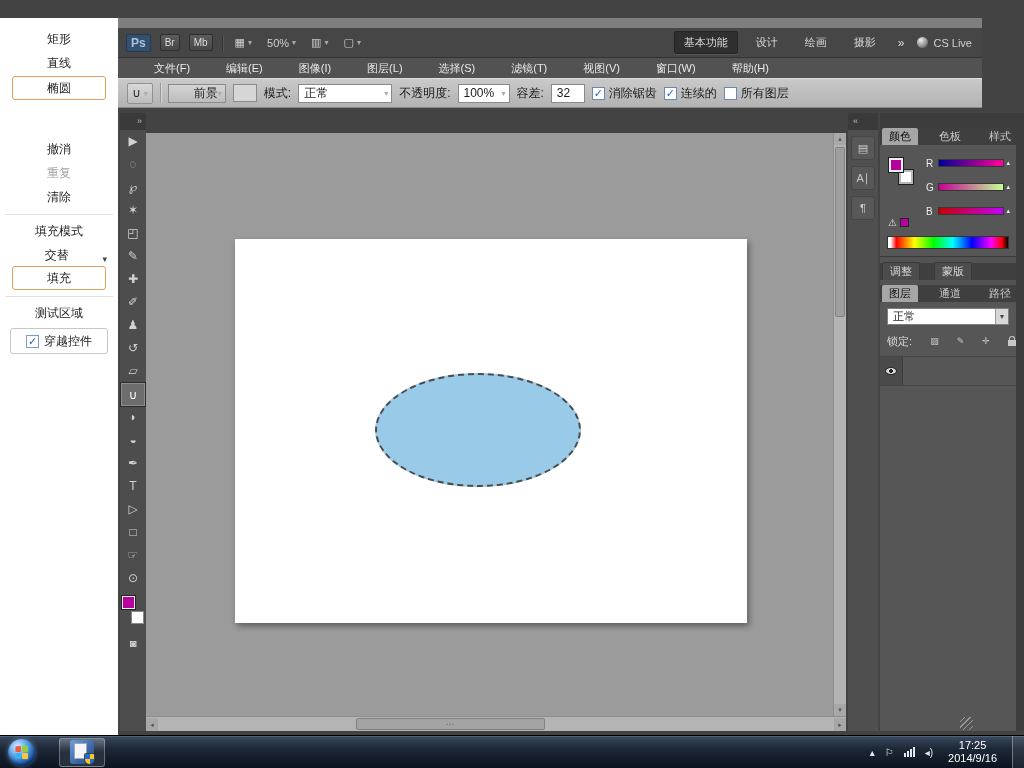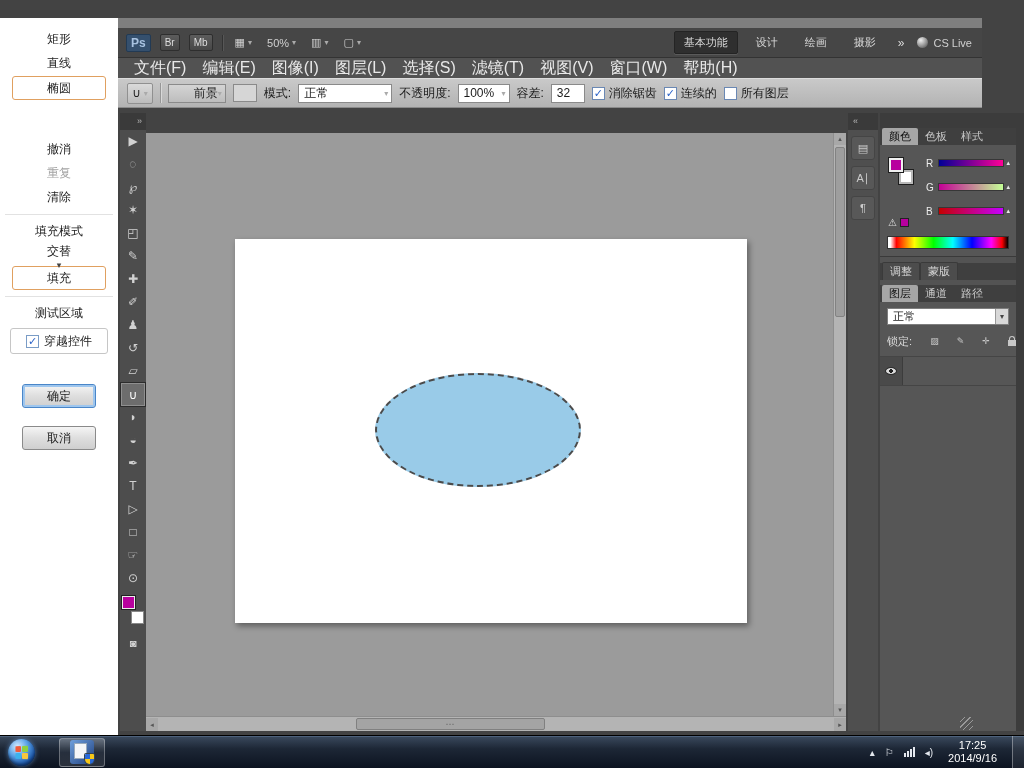--- a/index.html
+++ b/index.html
@@ -22,21 +22,21 @@
 
   
   .sidebar{position:absolute;left:0;top:18px;width:118px;height:717px;background:#fff;
     padding-top:8px;font-size:12px;color:#222;}
   .sb-item{width:94px;margin:2px auto;height:22px;line-height:22px;text-align:center;cursor:pointer;}
   .sb-item.boxed{border:1px solid #e0a060;border-radius:3px;height:24px;line-height:22px;}
   .sb-item.disabled{color:#a3a3a3;cursor:default;}
   .sb-gap{height:34px;}
   .sb-divider{height:1px;background:#e2e2e2;margin:6px 5px;}
   .sb-label{width:94px;margin:2px auto;height:20px;line-height:20px;text-align:center;}
-  .sb-dropdown{width:96px;margin:2px auto;height:21px;display:flex;align-items:center;cursor:pointer;flex-direction:column;}
+  .sb-dropdown{width:96px;margin:2px auto;height:21px;display:flex;align-items:flex-end;cursor:pointer;}
   .sb-dropdown .val{flex:1;text-align:center;}
   .dd-arrow{font-size:9px;color:#444;}
   .sb-check{width:98px;margin:5px auto;height:26px;border:1px solid #c6c6c6;border-radius:3px;
     display:flex;align-items:center;justify-content:center;gap:5px;cursor:pointer;}
   .checkbox{width:13px;height:13px;border:1px solid #7a9cc6;background:#fff;font-size:11px;
     line-height:11px;text-align:center;color:#2a62c8;font-weight:bold;}
   .sb-buttons{margin-top:30px;display:flex;flex-direction:column;align-items:center;gap:18px;}
   .sb-btn{width:74px;height:24px;border:1px solid #8a8a8a;border-radius:3px;font-family:inherit;
     background:linear-gradient(#f5f5f5,#dedede 50%,#cfcfcf);font-size:12px;color:#222;cursor:pointer;}
   .sb-btn.focused{box-shadow:0 0 0 2px #9ec6ee inset;border-color:#4a86c8;}
@@ -56,21 +56,21 @@
   .dda{font-size:8px;color:#aaa;}
   .spacer{flex:1;}
   .ws{font-size:11px;color:#d8d8d8;padding:3px 9px;cursor:pointer;white-space:nowrap;}
   .ws.active{background:#2f2f2f;border:1px solid #242424;border-radius:2px;box-shadow:0 1px 0 #5a5a5a;}
   .ws.more{padding:3px 4px;font-size:12px;}
   .cslive{display:flex;align-items:center;gap:5px;font-size:11px;color:#d0d0d0;cursor:pointer;margin-right:2px;}
   .sphere{width:11px;height:11px;border-radius:50%;background:radial-gradient(circle at 35% 30%,#f0f0f0,#8a8a8a 60%,#3e3e3e);}
 
   .menubar{position:absolute;left:0;top:40px;right:0;height:20px;background:#525252;
     display:flex;align-items:center;padding:0 8px;}
-  .menu-item{font-size:16px;color:#e8e8e8;padding:0 8px;line-height:20px;cursor:pointer;}
+  .menu-item{font-size:11px;color:#e8e8e8;padding:0 8px;line-height:20px;cursor:pointer;margin-left:20px;}
 
   .optbar{position:absolute;left:0;top:60px;right:0;height:30px;
     background:linear-gradient(#c9c9c9,#b3b3b3);border-top:1px solid #dcdcdc;border-bottom:1px solid #8a8a8a;
     display:flex;align-items:center;gap:7px;padding:0 9px;font-size:12px;color:#1a1a1a;}
   .tool-preset{display:flex;align-items:center;gap:3px;border:1px solid #909090;border-radius:2px;
     background:linear-gradient(#dadada,#bcbcbc);padding:1px 4px;cursor:pointer;height:21px;}
   .tp-ic{font-size:12px;color:#222;}
   .ob-sep{width:1px;height:20px;background:#979797;box-shadow:1px 0 0 #d8d8d8;}
   .ob-dd{display:flex;align-items:center;height:19px;border:1px solid #8a8a8a;cursor:pointer;padding:0 3px 0 5px;}
   .ob-dd.gray{background:linear-gradient(#d4d4d4,#bdbdbd);width:58px;text-align:right;}
@@ -125,21 +125,21 @@
   .grip{font-size:9px;color:#666;line-height:11px;letter-spacing:1px;}
 
   .minidock{position:absolute;left:730px;top:0;bottom:0;width:30px;background:#4f4f4f;}
   .minidock .dock-head{text-align:left;padding-left:5px;}
   .mini-btn{width:24px;height:24px;margin:6px auto 0;background:#585858;border:1px solid #454545;
     border-radius:3px;color:#ccc;font-size:11px;line-height:22px;text-align:center;cursor:pointer;}
 
   .rightdock{position:absolute;left:762px;top:0;bottom:0;width:136px;background:#535353;
     display:flex;flex-direction:column;}
   .rd-head{height:15px;background:#3c3c3c;}
-  .ptabs{height:17px;background:#3f3f3f;display:flex;align-items:flex-end;padding-left:2px;gap:0;flex:none;}
+  .ptabs{height:17px;background:#3f3f3f;display:flex;align-items:flex-end;padding-left:2px;gap:14px;flex:none;}
   .ptabs.mid{margin-top:6px;}
   .ptabs.lay{margin-top:5px;}
   .ptab{font-size:11px;color:#c8c8c8;padding:1px 7px;cursor:pointer;border-radius:2px 2px 0 0;white-space:nowrap;}
   .ptab.active{background:#a6a6a6;color:#111;}
   .ptab.dark{background:#4c4c4c;border:1px solid #3a3a3a;border-bottom:none;color:#d6d6d6;}
 
   .color-panel{position:relative;height:112px;background:#565656;border-bottom:1px solid #3a3a3a;flex:none;}
   .cp-fg{position:absolute;left:9px;top:13px;width:14px;height:14px;border:2px solid #f0f0f0;
     outline:1px solid #1e1e1e;z-index:2;cursor:pointer;}
   .cp-bg{position:absolute;left:19px;top:25px;width:14px;height:14px;background:#fff;
@@ -235,24 +235,20 @@
       <span class="val">交替</span>
       <span class="dd-arrow">▾</span>
     </div>
     <div class="sb-item boxed">填充</div>
     <div class="sb-divider"></div>
     <div class="sb-label">测试区域</div>
     <div class="sb-check">
       <span class="checkbox">✓</span>
       <span>穿越控件</span>
     </div>
-    <div class="sb-buttons">
-      <button class="sb-btn focused">确定</button>
-      <button class="sb-btn">取消</button>
-    </div>
   </div>
 
   <div class="ps">
     <div class="ps-topgap"></div>
 
     <div class="appbar">
       <span class="ps-logo">Ps</span>
       <span class="ab-btn">Br</span>
       <span class="ab-btn">Mb</span>
       <span class="ab-sep"></span>

